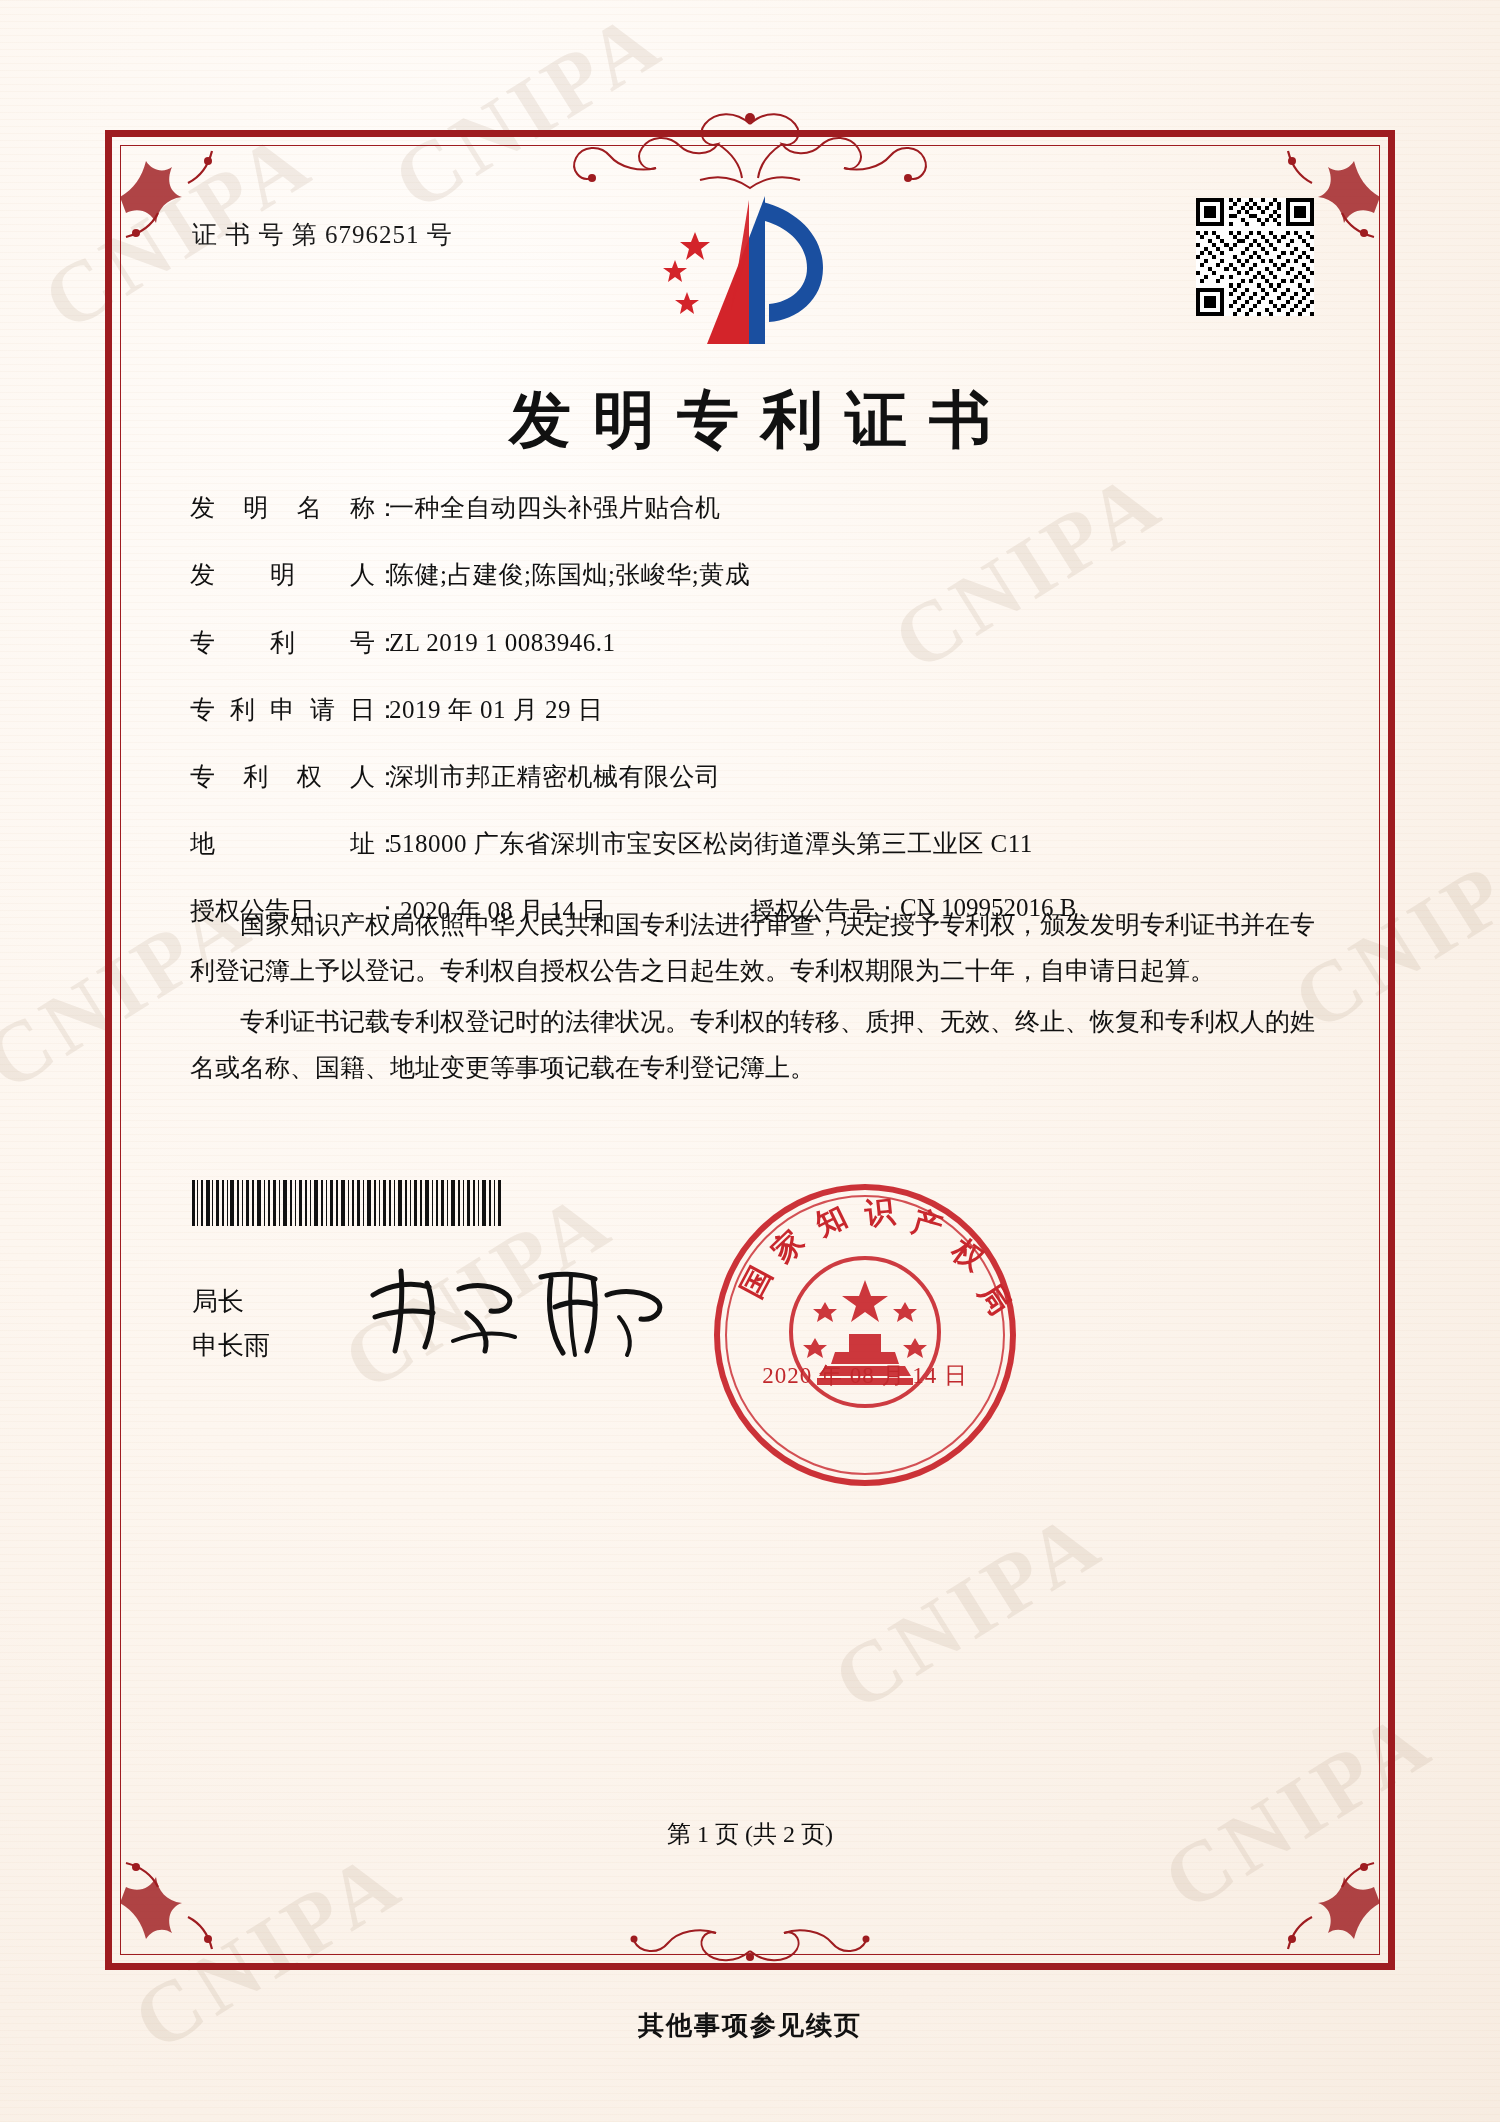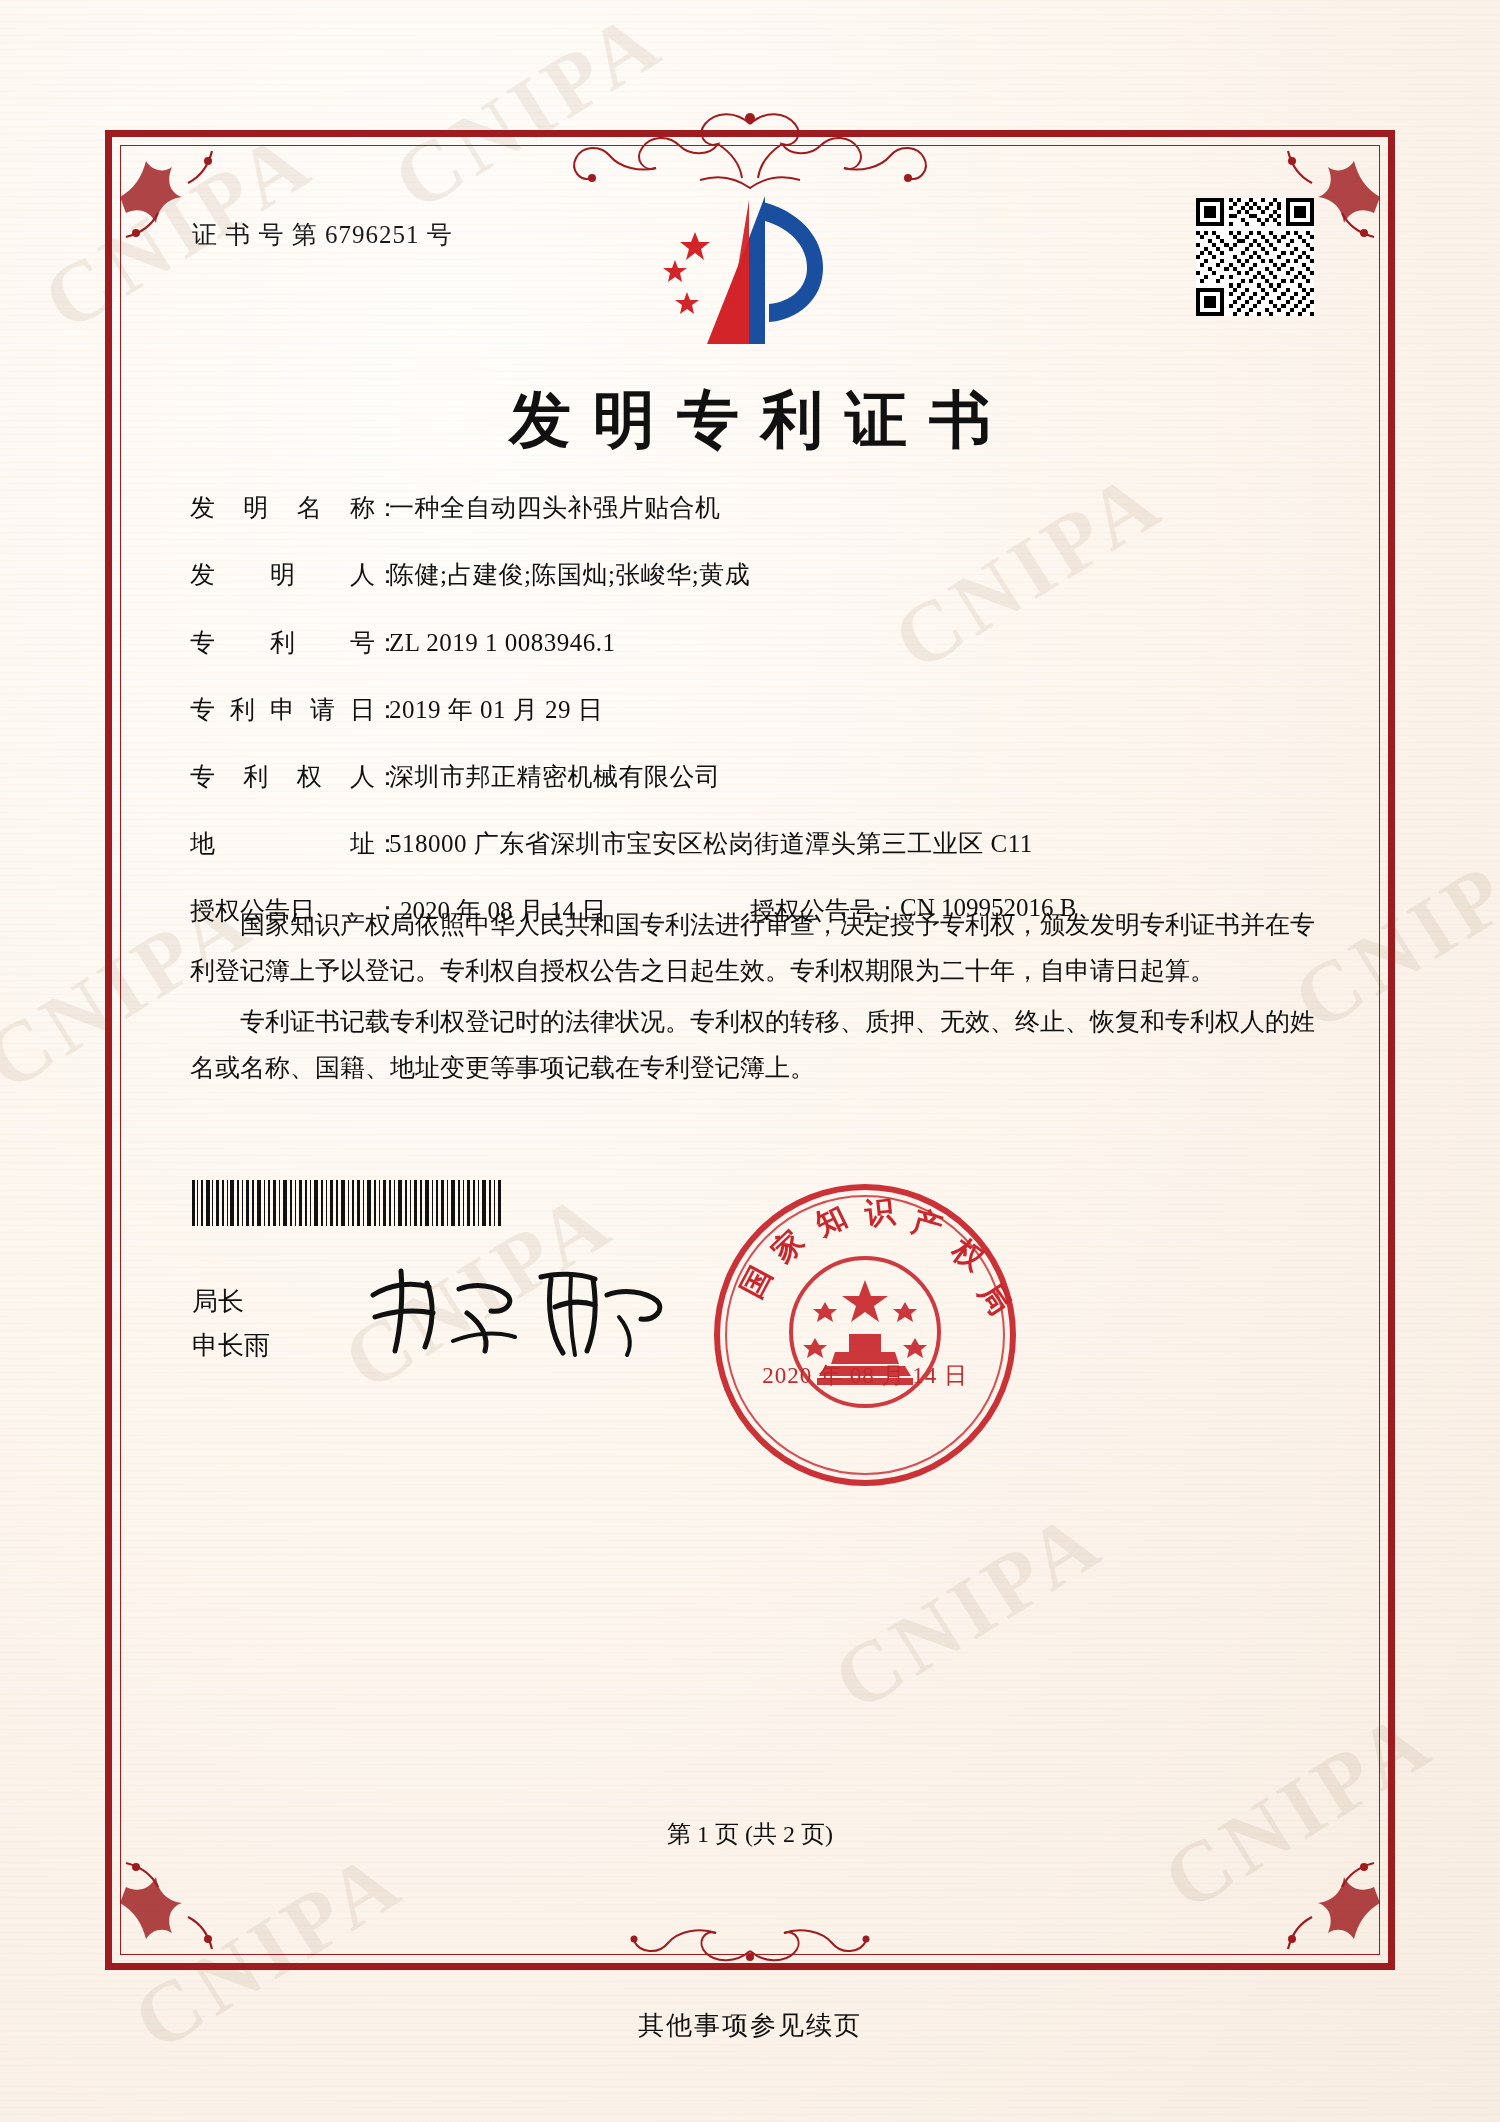--- a/index.html
+++ b/index.html
@@ -238,21 +238,21 @@
     font-size: 24px;
     color: #111;
   }
 
   .footer-note {
     position: absolute;
     left: 0; top: 2008px;
     width: 1500px;
     text-align: center;
     font-size: 26px;
-    font-weight: 400;
+    font-weight: 700;
     color: #111;
     letter-spacing: 2px;
   }
 </style>
 </head>
 <body>
 
 <div class="page">
   <div class="paper-texture"></div>
 

